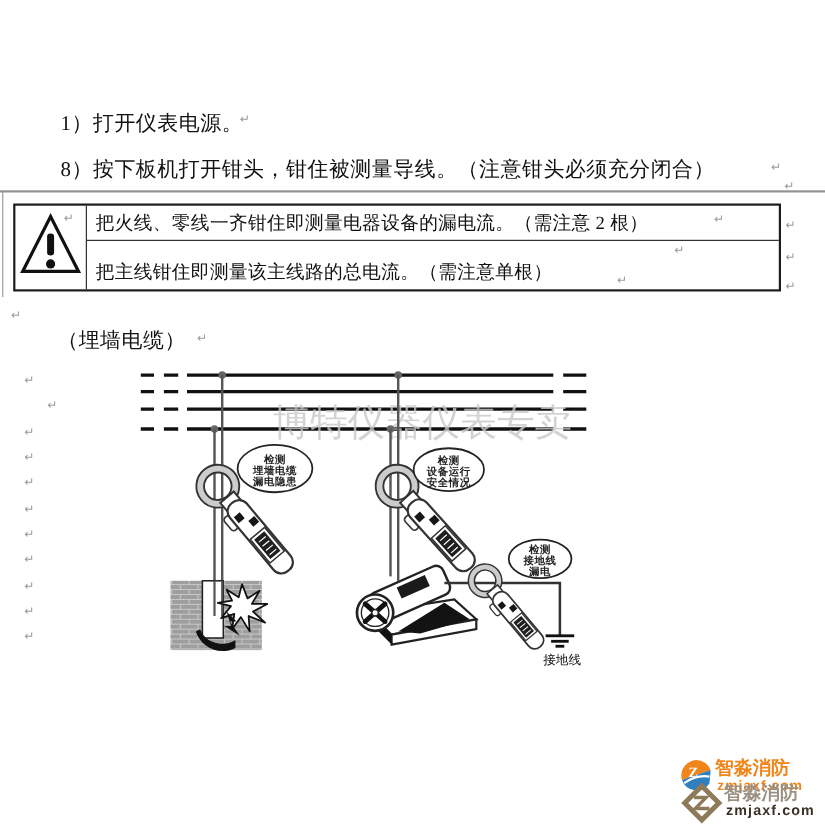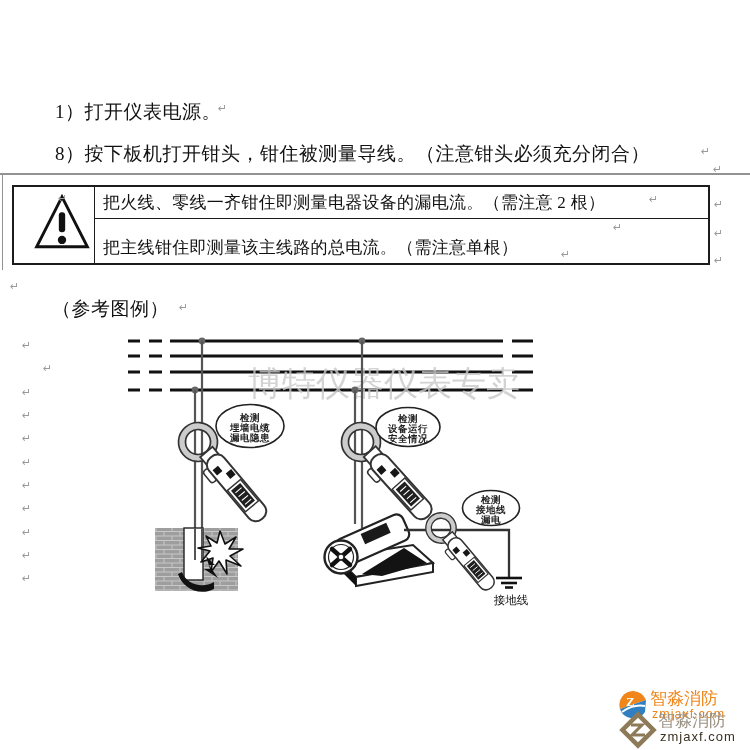--- a/index.html
+++ b/index.html
@@ -7,35 +7,35 @@
     position:relative;width:750px;height:750px;background:#fff;overflow:hidden;
     font-family:"Liberation Serif","DejaVu Serif",serif;color:#111;
   }
   .abs{position:absolute;}
   .docline{font-size:19px;letter-spacing:.5px;white-space:nowrap;}
   .hrule{position:absolute;left:0;width:750px;height:1.5px;background:#929292;}
   .vrule{position:absolute;background:#929292;}
   
   #warnbox{
     position:absolute;left:12px;top:185px;width:698px;height:80px;
-    border:2px solid #1c1c1c;box-sizing:border-box;display:flex;background:#fff;padding-left:16px;
+    border:2px solid #1c1c1c;box-sizing:border-box;display:flex;background:#fff;
   }
   #warnbox .iconcell{
     width:64px;flex:0 0 64px;border-right:1.4px solid #1c1c1c;
     display:flex;align-items:center;justify-content:center;
   }
   #warnbox .rows{flex:1;display:flex;flex-direction:column;}
   #warnbox .wrow{
     flex:1;display:flex;align-items:center;padding-left:8px;
     font-size:17px;letter-spacing:.3px;border-bottom:1.3px solid #1c1c1c;white-space:nowrap;
   }
   #warnbox .wrow:last-child{border-bottom:none;margin-top:14px;}
   .pil{position:absolute;font-size:11px;color:#9a9a9a;font-family:"DejaVu Sans",sans-serif;line-height:1;}
   
-  .brandtxt{font-family:"Liberation Sans","DejaVu Sans",sans-serif;font-weight:normal;white-space:nowrap;line-height:1;}
+  .brandtxt{font-family:"Liberation Sans","DejaVu Sans",sans-serif;font-weight:bold;white-space:nowrap;line-height:1;}
   svg text{font-family:"Liberation Serif","DejaVu Serif",serif;}
 </style>
 </head>
 <body>
 
 <div id="page">
 
   <div class="abs docline" style="left:55px;top:99px;">1）打开仪表电源。</div>
   <div class="abs docline" style="left:55px;top:141px;">8）按下板机打开钳头，钳住被测量导线。（注意钳头必须充分闭合）</div>
 
@@ -49,21 +49,21 @@
         <rect x="28.5" y="22" width="7" height="22" rx="3.2" fill="#111"></rect>
         <circle cx="32" cy="52.5" r="4.6" fill="#111"></circle>
       </svg>
     </div>
     <div class="rows">
       <div class="wrow">把火线、零线一齐钳住即测量电器设备的漏电流。（需注意 2 根）</div>
       <div class="wrow">把主线钳住即测量该主线路的总电流。（需注意单根）</div>
     </div>
   </div>
 
-  <div class="abs docline" style="left:52px;top:296px;">（参考图例）</div>
+  <div class="abs docline" style="left:52px;top:296px;">（埋墙电缆）</div>
 
   <svg class="abs" style="left:0;top:0;" width="750" height="750" viewBox="0 0 750 750">
 
     <defs>
       <pattern id="brick" width="16" height="9" patternUnits="userSpaceOnUse">
         <rect width="16" height="9" fill="#9e9e9e"></rect>
         <path d="M0 0.5 H16 M0 5 H16 M4 0.5 V5 M12 5 V9" stroke="#c8c8c8" stroke-width="1" fill="none"></path>
       </pattern>
       <g id="clampmeter">
 

